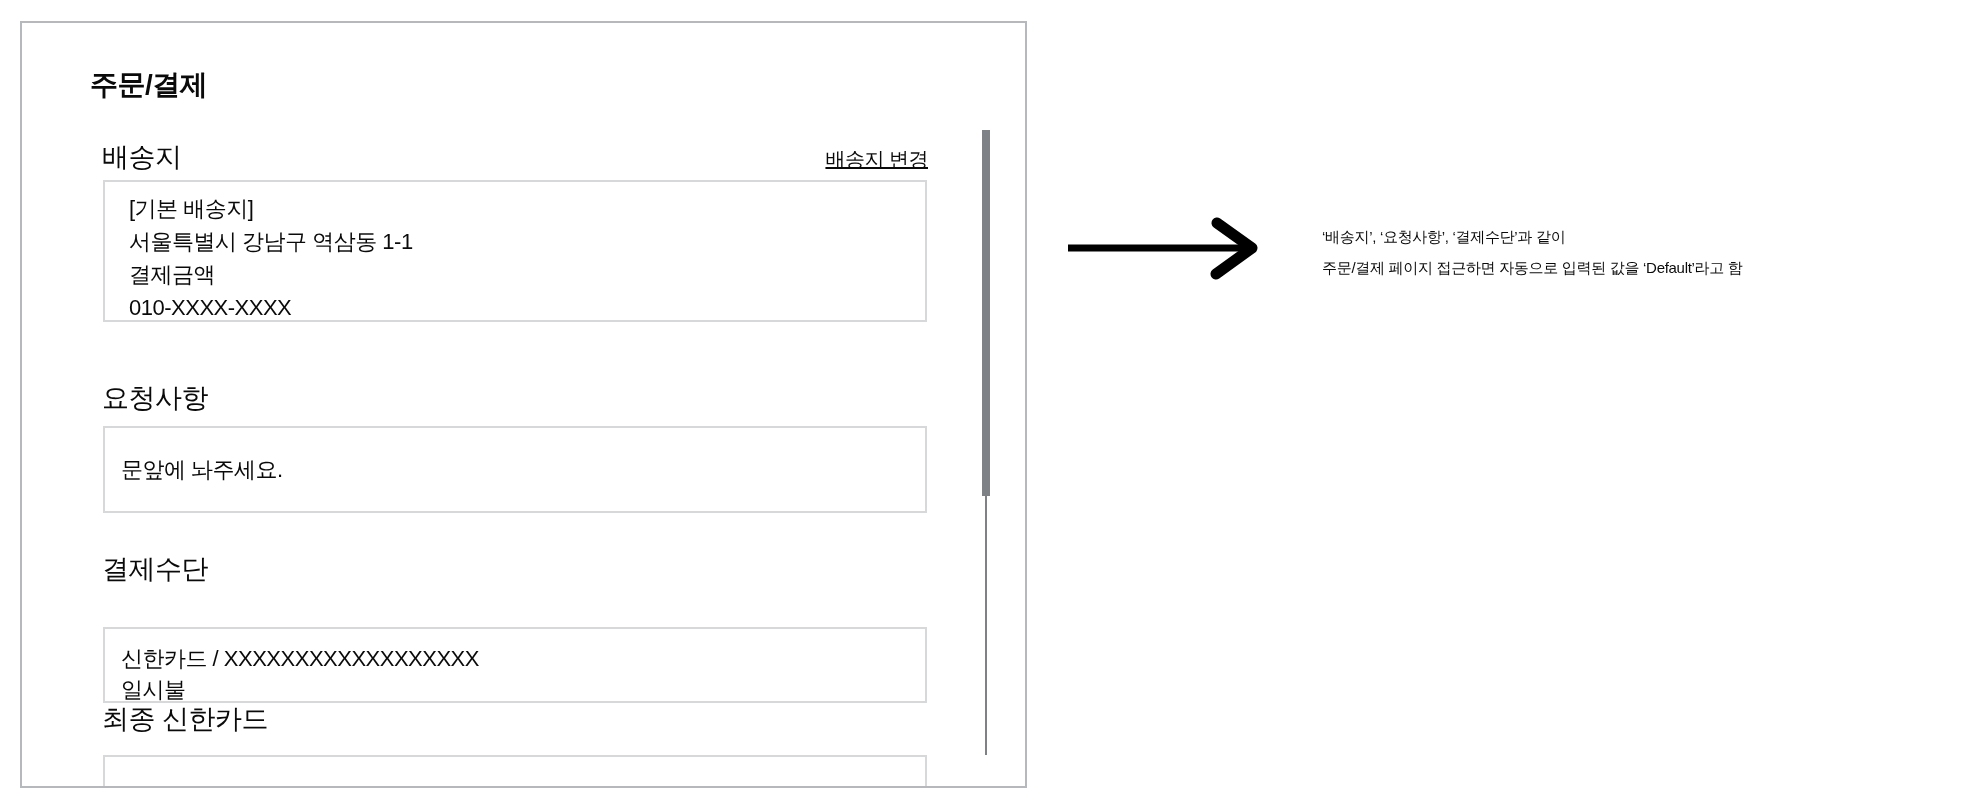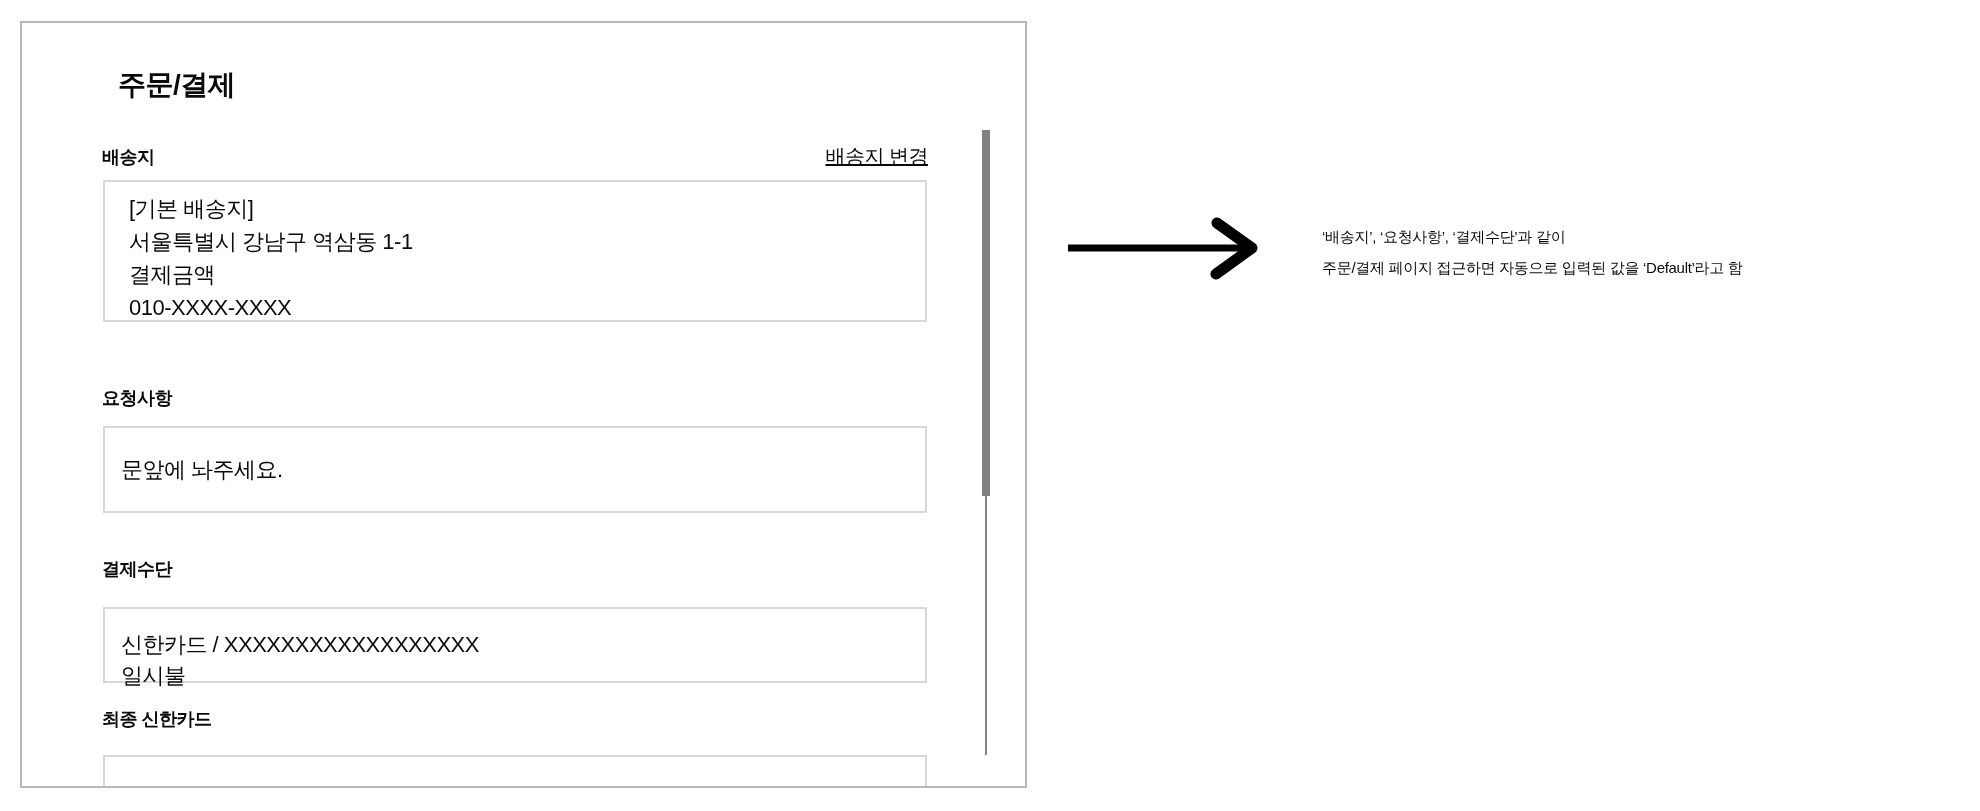--- a/index.html
+++ b/index.html
@@ -10,37 +10,37 @@
     --arrow:#000000;
   }
   *{margin:0;padding:0;box-sizing:border-box;}
   html,body{width:1980px;height:811px;background:#ffffff;overflow:hidden;
     font-family:"Liberation Sans","DejaVu Sans",sans-serif;color:var(--text);}
   .stage{position:relative;width:1980px;height:811px;background:#ffffff;}
 
   
   .card{position:absolute;left:20px;top:21px;width:1007px;height:767px;
     background:#ffffff;border:2px solid var(--card-border);overflow:hidden;}
-  .page-title{position:absolute;left:96px;top:44px;font-size:28px;font-weight:bold;
+  .page-title{position:absolute;left:68px;top:44px;font-size:28px;font-weight:bold;
     letter-spacing:-0.5px;line-height:36px;}
   .sec-head{position:absolute;left:80px;width:826px;display:flex;
     justify-content:space-between;align-items:baseline;}
-  .sec-head h2{font-size:18px;font-weight:bold;letter-spacing:-0.5px;line-height:32px;}
+  .sec-head h2{font-size:27px;font-weight:normal;letter-spacing:-0.5px;line-height:32px;}
   .link{font-size:20px;font-weight:normal;text-decoration:underline;color:var(--text);
     cursor:pointer;letter-spacing:-0.5px;}
   .box{position:absolute;left:81px;width:824px;border:2px solid var(--box-border);
     background:#ffffff;font-size:22px;letter-spacing:-0.5px;}
   .box .ln{line-height:33px;}
 
   .head-shipping{top:118px;}
   .box-shipping{top:157px;height:142px;padding:10px 24px;}
   .head-request{top:359px;text-align:right;}
   .box-request{top:403px;height:87px;display:flex;align-items:center;padding:0 16px;}
   .head-payment{top:530px;}
-  .box-payment{top:584px;height:76px;padding:20px 16px;}
+  .box-payment{top:604px;height:76px;padding:14px 16px;}
   .box-payment .ln{line-height:31px;}
   .head-total{top:680px;}
   .box-total{top:732px;height:70px;}
 
   .scroll-thumb{position:absolute;left:960px;top:107px;width:8px;height:366px;
     background:var(--scrollbar);}
   .scroll-track{position:absolute;left:963px;top:473px;width:2px;height:259px;
     background:var(--scrollbar);}
 
   

